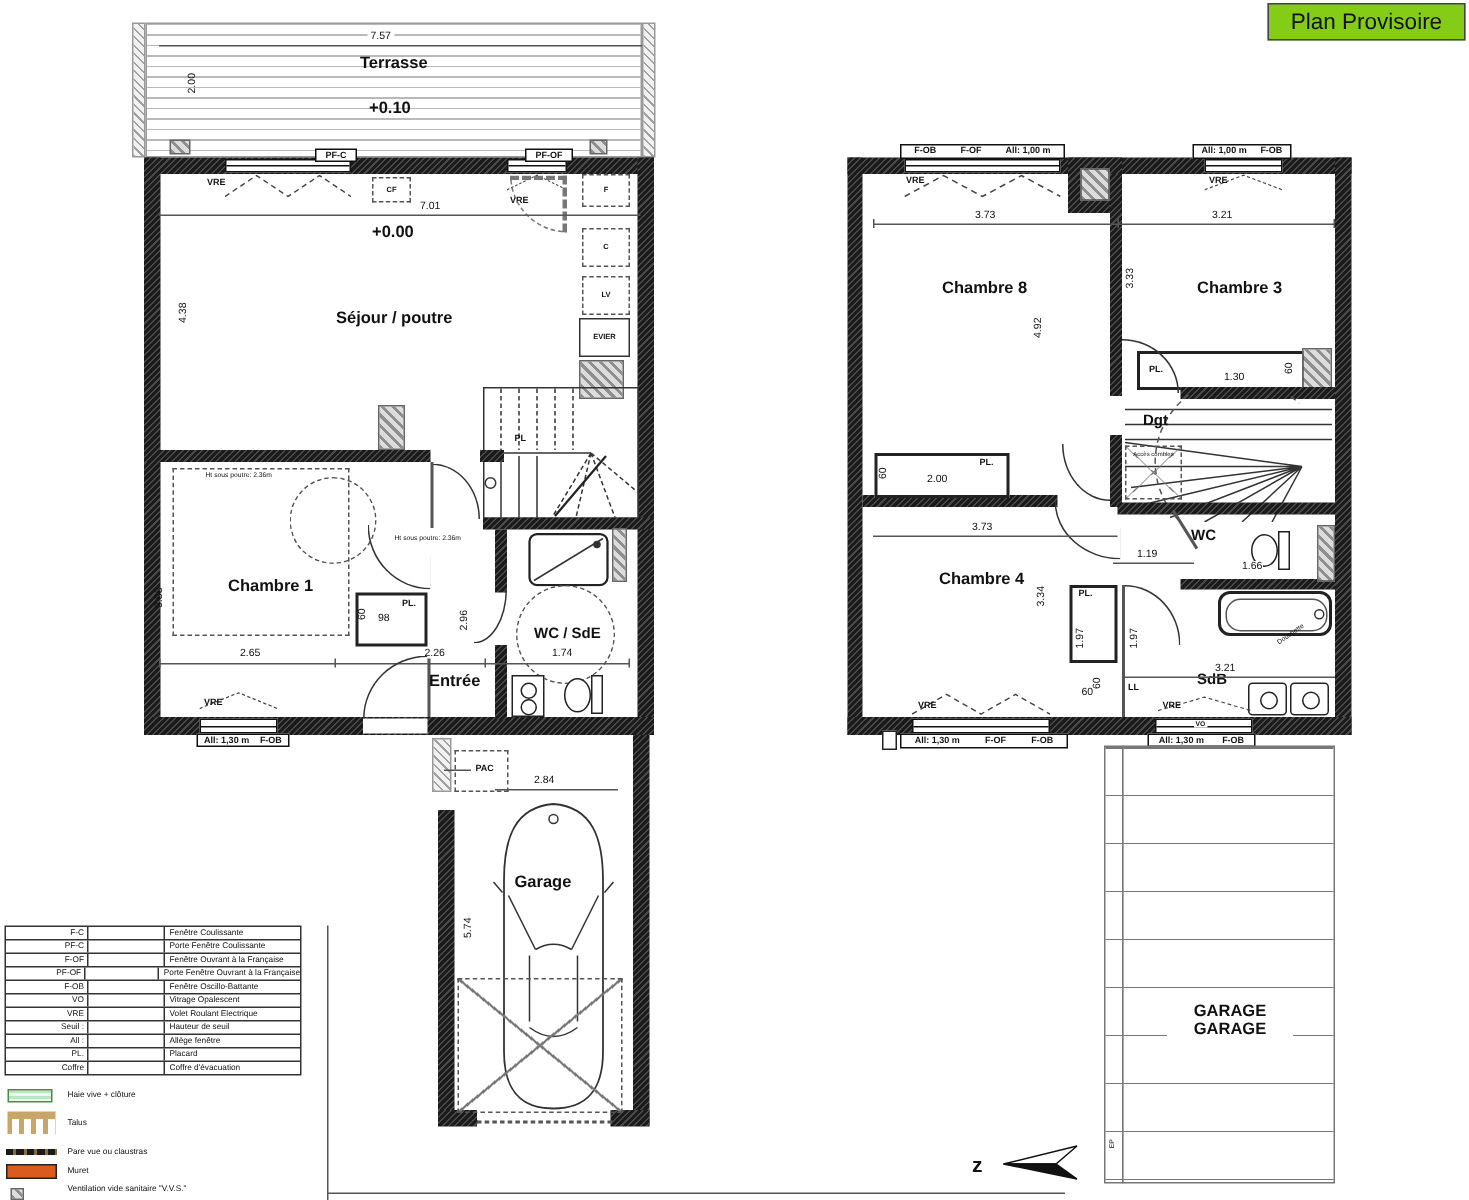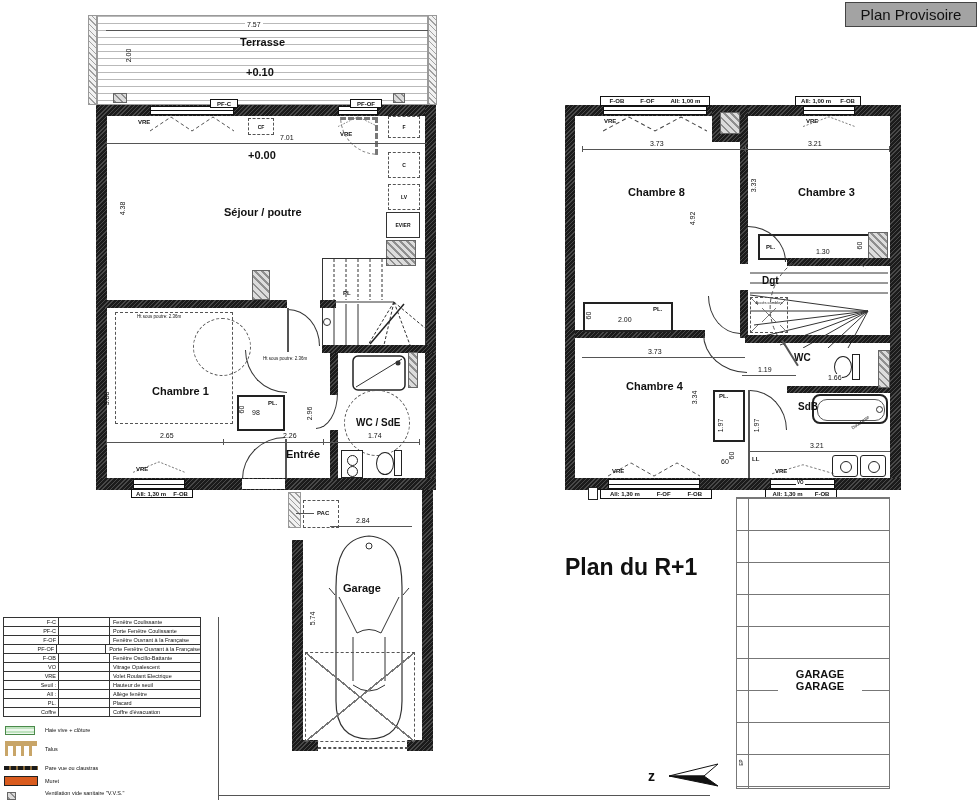--- a/index.html
+++ b/index.html
@@ -31,21 +31,21 @@
   .lbox{position:absolute;display:flex;align-items:center;justify-content:space-around;gap:3px;
         border:1px solid #111;background:#fff;font-size:6px;font-weight:bold;white-space:nowrap;
         box-sizing:border-box;padding:0 2px}
   .arc{position:absolute;box-sizing:border-box}
   .arc.bl{border-left:1px solid #333;border-bottom:1px solid #333;border-bottom-left-radius:100%}
   .arc.br{border-right:1px solid #333;border-bottom:1px solid #333;border-bottom-right-radius:100%}
   .arc.tl{border-left:1px solid #333;border-top:1px solid #333;border-top-left-radius:100%}
   .arc.tr{border-right:1px solid #333;border-top:1px solid #333;border-top-right-radius:100%}
   .title{position:absolute;font-weight:bold;font-size:23px}
   .stamp{position:absolute;left:845px;top:2px;width:130px;height:23px;border:1.5px solid #444;
-         font-size:15px;display:flex;align-items:center;justify-content:center;background:#a3a3a3}
+         font-size:15px;display:flex;align-items:center;justify-content:center;background:#84cc16}
   .fix{position:absolute;border:1.5px solid #222;box-sizing:border-box;background:#fff}
   .toit{position:absolute;border:1px solid #777;box-sizing:border-box;
         background:repeating-linear-gradient(to bottom,#777 0 1px,#fff 1px 32px)}
   .toitticks{position:absolute;border:1px solid #777;box-sizing:border-box;
         background:repeating-linear-gradient(to bottom,#777 0 1px,transparent 1px 32px)}
   .legend-table{position:absolute;left:3px;top:617px;width:198px;border:1px solid #333;background:#fff;box-sizing:border-box}
   .lrow{display:flex;border-bottom:1px solid #333;height:8px;align-items:stretch}
   .lrow:last-child{border-bottom:none}
   .lcode{width:52px;border-right:1px solid #333;font-size:5.5px;display:flex;align-items:center;justify-content:flex-end;padding-right:2px}
   .lmid{width:50px;border-right:1px solid #333}
@@ -302,21 +302,21 @@
   <div class="dim dimv" style="left:750px;top:422px">1.97</div>
   <div class="dim" style="left:721px;top:458px">60</div>
   <div class="thin" style="left:748px;top:390px;width:2px;height:88px"></div>
   <div class="arc tr" style="left:750px;top:390px;width:37px;height:40px"></div>
 
   <div class="fix" style="left:812px;top:394px;width:76px;height:30px;border-radius:8px;border-width:2px">
     <div class="abs" style="left:3px;top:3px;width:66px;height:20px;border:1px solid #555;border-radius:10px"></div>
     <div class="abs" style="left:62px;top:10px;width:5px;height:5px;border:1px solid #333;border-radius:50%"></div>
   </div>
   <div class="tiny" style="left:850px;top:420px;transform:rotate(-35deg)">Douchette</div>
-  <div class="midlbl" style="left:798px;top:401px">SdB</div>
+  <div class="midlbl" style="left:798px;top:448px">SdB</div>
   <div class="thin" style="left:748px;top:451px;width:142px;height:1px"></div>
   <div class="dim" style="left:810px;top:442px;background:#fff">3.21</div>
   <div class="tag" style="left:752px;top:456px">LL</div>
   <div class="fix" style="left:832px;top:455px;width:26px;height:22px;border-radius:3px">
     <div class="abs" style="left:7px;top:5px;width:10px;height:10px;border:1px solid #222;border-radius:50%"></div>
   </div>
   <div class="fix" style="left:860px;top:455px;width:26px;height:22px;border-radius:3px">
     <div class="abs" style="left:7px;top:5px;width:10px;height:10px;border:1px solid #222;border-radius:50%"></div>
   </div>
 
@@ -336,21 +336,20 @@
     <span>F-OF</span>
     <span>F-OB</span>
   </div>
   <div class="lbox" style="left:765px;top:489px;width:72px;height:9px">
     <span>All: 1,30 m</span>
     <span>F-OB</span>
   </div>
   <div class="dim dimv" style="left:728px;top:452px">60</div>
   <div class="fix" style="left:588px;top:487px;width:10px;height:13px;border-width:1px"></div>
 
-  <div class="title" style="left:565px;top:554px">Plan du R+1</div>
 
   <div class="toitticks" style="left:736px;top:497px;width:13px;height:292px"></div>
   <div class="toit" style="left:748px;top:497px;width:142px;height:292px"></div>
   <div class="abs" style="left:778px;top:668px;width:84px;text-align:center;font-weight:bold;font-size:11px;background:#fff">
     <div>GARAGE</div>
     <div>GARAGE</div>
   </div>
   <div class="tiny" style="left:738px;top:760px;transform:rotate(-90deg)">EP</div>
 
   <div class="abs" style="left:648px;top:768px;font-weight:bold;font-size:14px">z</div>

